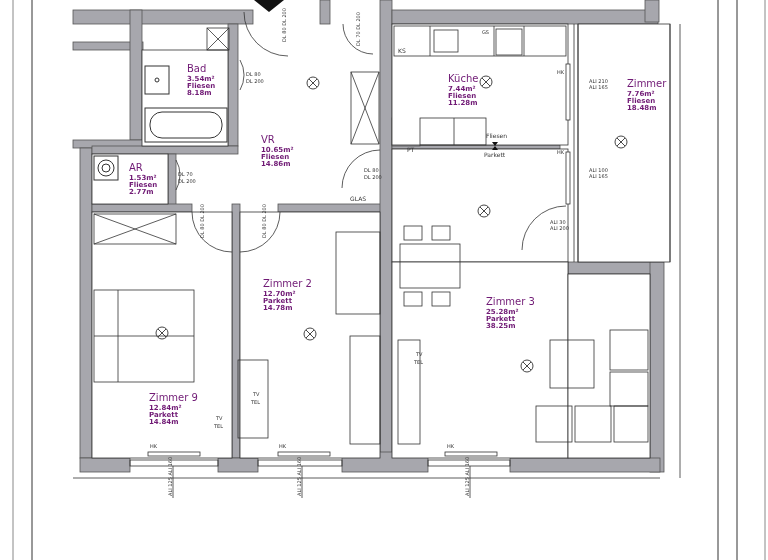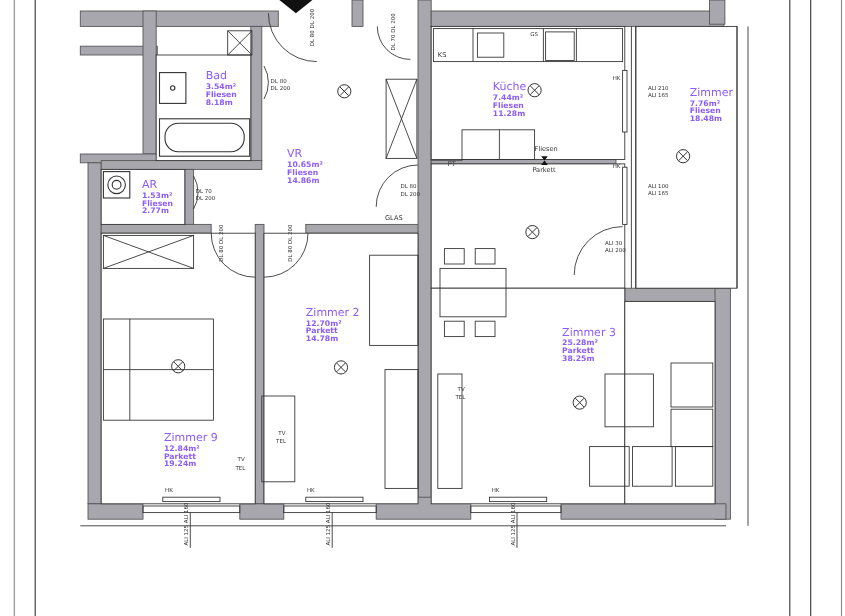--- a/index.html
+++ b/index.html
@@ -1,18 +1,18 @@
 <!DOCTYPE html>
 <html><head>
 <meta charset="utf-8">
 <style>
   html, body { margin:0; padding:0; background:#fff; }
   body { width:768px; height:560px; overflow:hidden; position:relative; font-family:"DejaVu Sans", sans-serif; }
   #plan { position:absolute; left:0; top:0; width:768px; height:560px; }
-  .lbl { position:absolute; color:#8b5cf6; line-height:1.05; }
+  .lbl { position:absolute; color:#701a75; line-height:1.05; }
   .room-name { font-size:10px; }
   .room-sub { font-size:7px; display:block;font-weight:bold; }
   .tiny { position:absolute; font-size:5px; color:#333; line-height:1; white-space:nowrap; }
   .vert { transform:rotate(-90deg); transform-origin:left top; }
 </style>
 </head>
 <body>
 
 <svg id="plan" viewBox="0 0 768 560" xmlns="http://www.w3.org/2000/svg">
   <g fill="none" stroke="#333" stroke-width="1">
@@ -230,29 +230,29 @@
 <div class="lbl" style="left:627px;top:74px;">
   <span class="room-name">Zimmer</span>
   <span class="room-sub">7.76m²</span>
   <span class="room-sub">Fliesen</span>
   <span class="room-sub">18.48m</span>
 </div>
 <div class="lbl" style="left:149px;top:388px;">
   <span class="room-name">Zimmer 9</span>
   <span class="room-sub">12.84m²</span>
   <span class="room-sub">Parkett</span>
-  <span class="room-sub">19.24m</span>
-</div>
-<div class="lbl" style="left:278px;top:274px;">
+  <span class="room-sub">14.84m</span>
+</div>
+<div class="lbl" style="left:263px;top:274px;">
   <span class="room-name">Zimmer 2</span>
   <span class="room-sub">12.70m²</span>
   <span class="room-sub">Parkett</span>
   <span class="room-sub">14.78m</span>
 </div>
-<div class="lbl" style="left:511px;top:292px;">
+<div class="lbl" style="left:486px;top:292px;">
   <span class="room-name">Zimmer 3</span>
   <span class="room-sub">25.28m²</span>
   <span class="room-sub">Parkett</span>
   <span class="room-sub">38.25m</span>
 </div>
 
 <div class="tiny" style="left:246px;top:72px;">
   <div>DL 80</div>
   <div style="margin-top:2px;">DL 200</div>
 </div>

